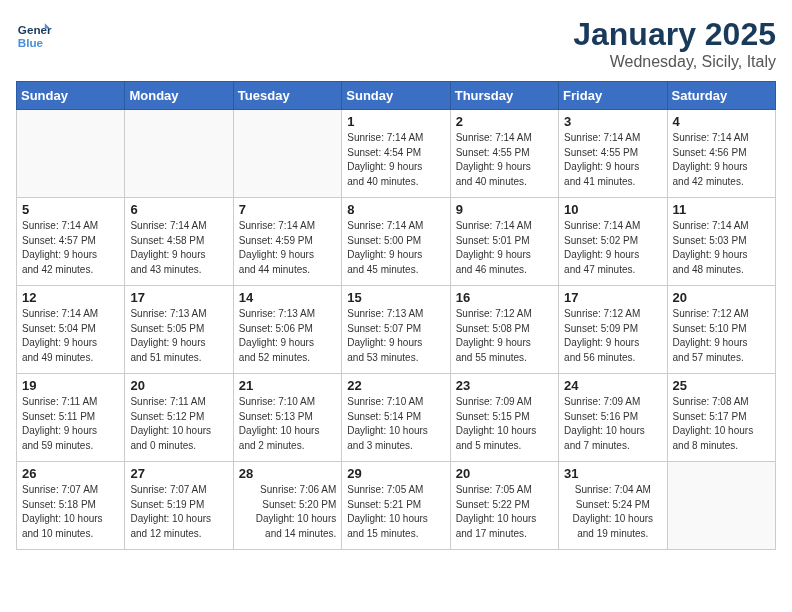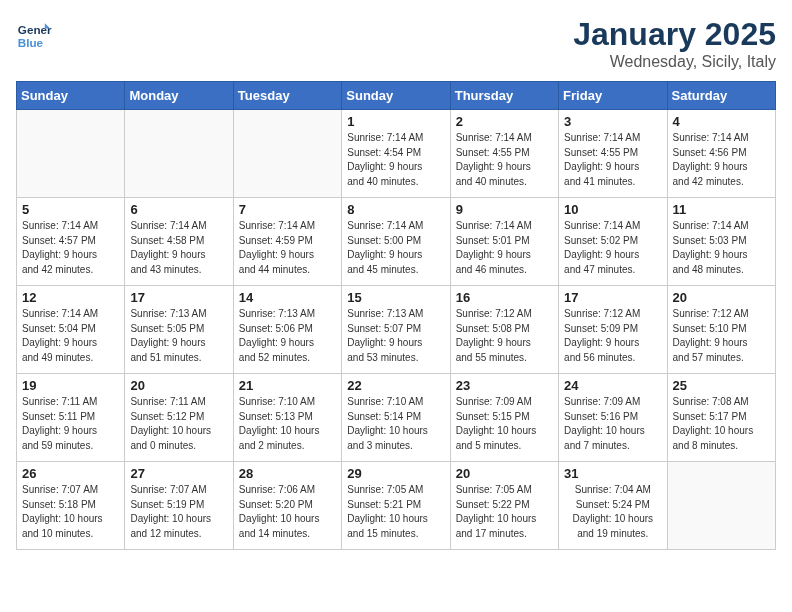--- a/index.html
+++ b/index.html
@@ -305,21 +305,21 @@
         </td>
         <td>
           <div class="day-number">27</div>
           <div class="day-info" style="white-space: pre-line;">Sunrise: 7:07 AM
 Sunset: 5:19 PM
 Daylight: 10 hours
 and 12 minutes.</div>
         </td>
         <td>
           <div class="day-number">28</div>
-          <div class="day-info" style="white-space: pre-line;">Sunrise: 7:06 AM
+          <div class="day-info" style="white-space: pre-line; text-align: right;">Sunrise: 7:06 AM
 Sunset: 5:20 PM
 Daylight: 10 hours
 and 14 minutes.</div>
         </td>
         <td>
           <div class="day-number">29</div>
           <div class="day-info" style="white-space: pre-line;">Sunrise: 7:05 AM
 Sunset: 5:21 PM
 Daylight: 10 hours
 and 15 minutes.</div>

